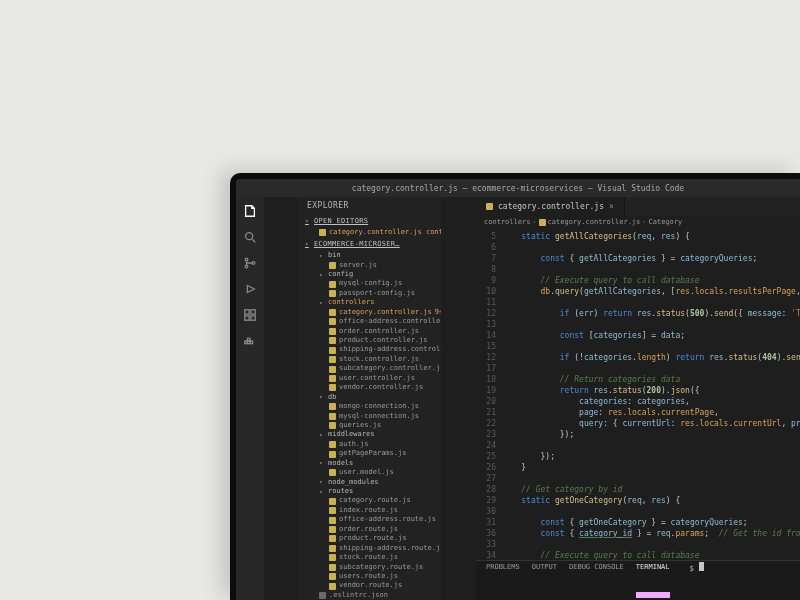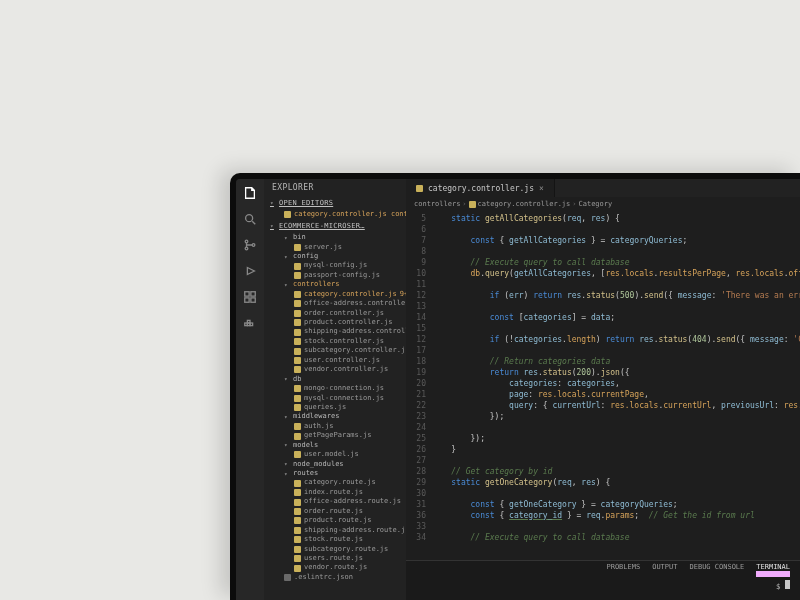--- a/index.html
+++ b/index.html
@@ -34,21 +34,21 @@
     background: #2a2a2a;
     color: #a8a8a8;
     font-size: 8px;
     display: flex;
     justify-content: center;
     align-items: center;
     flex-shrink: 0;
   }
 
   
-  .body-row { display: flex; flex: 1; min-height: 0; }
+  .body-row { display: flex; flex: 1; min-height: 0; gap: 35px; }
 
   
   .activitybar {
     width: 28px;
     background: #272727;
     display: flex;
     flex-direction: column;
     align-items: center;
     padding-top: 6px;
     gap: 10px;
@@ -159,44 +159,47 @@
   .codelines { padding: 2px 0 2px 2px; white-space: pre; color: #c7c7c7; }
   .codelines div { height: 11px; }
 
   
   .k   { color: #4a8bd6; }     
   .fn  { color: #d2c08a; }     
   .s   { color: #b77d52; }     
   .c   { color: #5a7a4e; font-style: italic; }
   .o   { color: #d6a35a; }
   .id  { color: #8fbcd4; }     
-  .nm  { color: #aec59a; }     
+  .nm  { color: #aec59a; font-weight: bold; }     
   .und { text-decoration: underline; text-decoration-color:#5a7a4e; }
 
   
   .panel {
     height: 40px;
     background: #1a1a1a;
     border-top: 1px solid #333;
     font-size: 7.5px;
     color: #9a9a9a;
     flex-shrink: 0;
-    display:flex; flex-direction:column;align-items:flex-end;
+    display:flex; flex-direction:row;
   }
   .panel-tabs { display:flex; gap:12px; padding: 2px 10px; font-size:7px; }
   .panel-tabs span.active { color:#e0e0e0; border-bottom:6px solid #f0abfc; }
   .term-line { padding: 1px 10px; color:#b6b6b6; }
   .term-yellow { color:#c9b15a; }
   .term-cyan { color:#5fb3c9; }
 </style>
 </head>
 <body>
 
 <div class="monitor">
 
+  <div class="titlebar">
+    <span>category.controller.js – ecommerce-microservices – Visual Studio Code</span>
+  </div>
 
   <div class="body-row">
 
     <div class="activitybar">
       <span class="icon active">
         <svg viewBox="0 0 16 16">
             <path d="M3 2h7l3 3v9H3z M10 2v3h3"></path>
           </svg>
       </span>
       <span class="icon">

